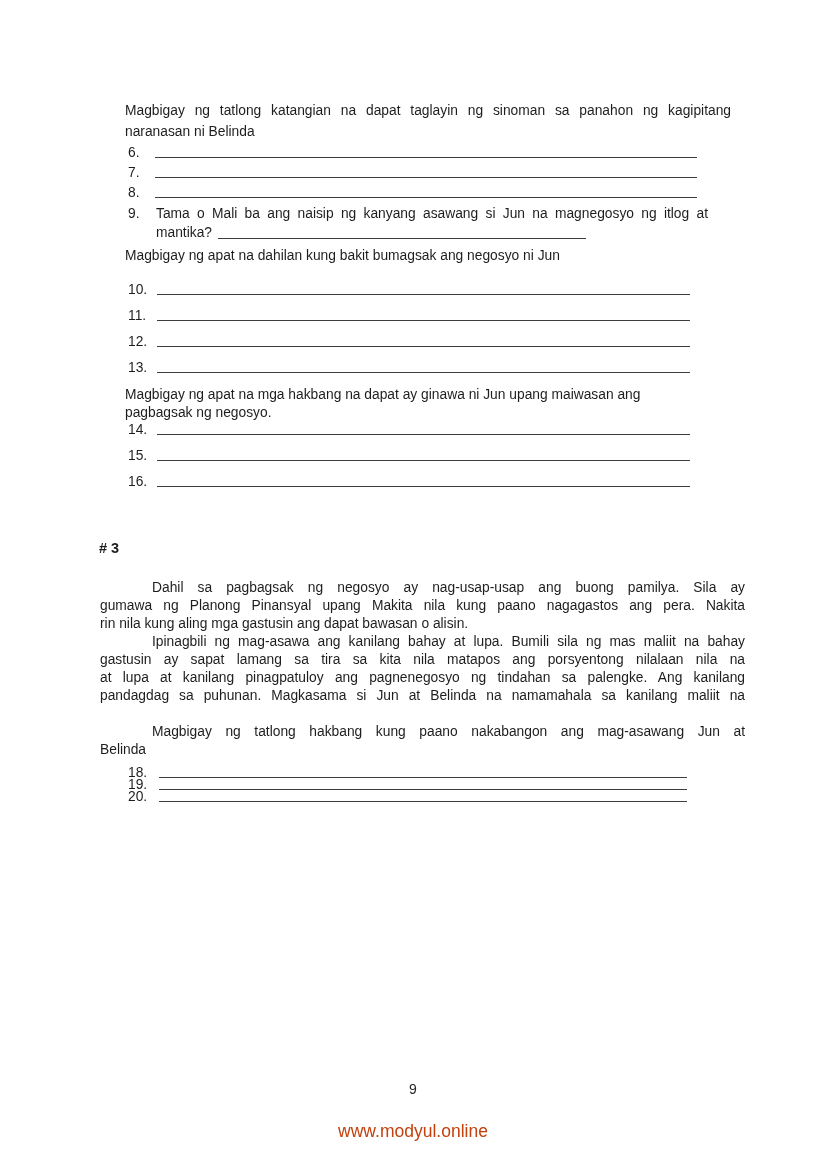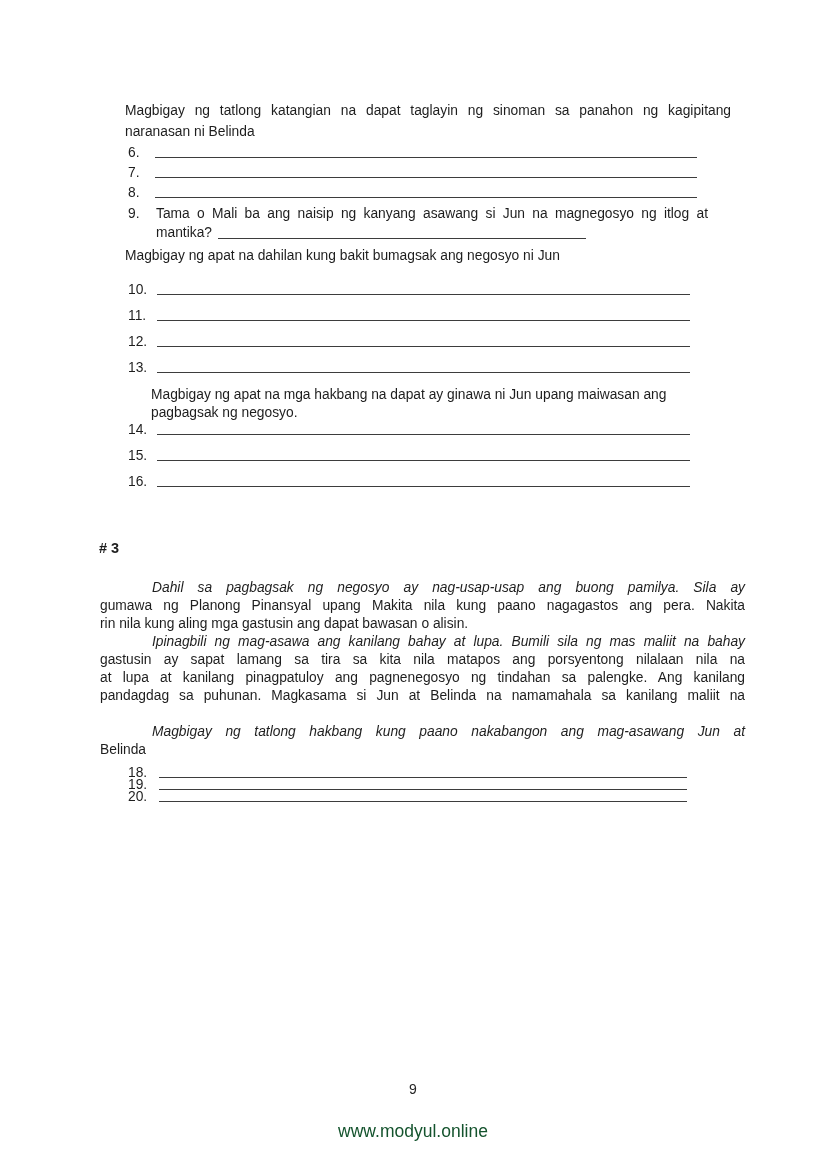--- a/index.html
+++ b/index.html
@@ -10,21 +10,21 @@
     font-family:"Liberation Sans","DejaVu Sans",sans-serif;
     color:#1e1e1e;
     font-size:13.8px;
     overflow:hidden;
   }
   .abs{position:absolute;}
   
   .line{line-height:19px;}
   .nat{white-space:nowrap;}
   .just{text-align:justify;text-align-last:justify;}
-  .ind{text-indent:52px;font-style:italic;}
+  .ind{text-indent:52px;}
   
   .row{display:flex;align-items:flex-end;}
   .row .num{line-height:14px;margin-bottom:-2px;}
   .blank{height:0;border-bottom:1px solid #3d3d3d;}
   .rows-a .row{height:13px;margin-bottom:7px;}
   .rows-a .num{margin-left:28px;width:27px;}
   .rows-a .blank{width:542px;}
   .rows-b .row,.rows-c .row{height:12px;margin-bottom:14px;}
   .rows-b .num,.rows-c .num{margin-left:28px;width:29px;}
   .rows-b .blank,.rows-c .blank{width:533px;}
@@ -36,26 +36,26 @@
   .q9 .num{margin-left:28px;width:28px;line-height:19px;}
   .q9col{width:552px;}
   .q9l1{line-height:19px;}
   .q9l2{line-height:19px;}
   .inline-blank{
     display:inline-block;width:368px;height:12px;
     border-bottom:1px solid #3d3d3d;
     position:relative;top:2px;margin-left:6px;
   }
   .prompt{line-height:21px;}
-  .prompt-c{line-height:18px;margin-left:26px;}
+  .prompt-c{line-height:18px;}
   .heading{font-weight:bold;font-size:14.5px;}
   .para{width:645px;line-height:18px;}
   .footer-center{left:0;width:826px;text-align:center;}
   .pagenum{font-size:14px;color:#262626;}
-  .watermark{font-size:17.5px;color:#14532d;}
+  .watermark{font-size:17.5px;color:#c2410c;}
 </style>
 </head>
 <body>
 
 <div class="page">
 
   <div class="abs prompt" style="left:125px;top:100px;width:606px;">
     <div class="just">Magbigay ng tatlong katangian na dapat taglayin ng sinoman sa panahon ng kagipitang</div>
     <div class="nat">naranasan ni Belinda</div>
   </div>

